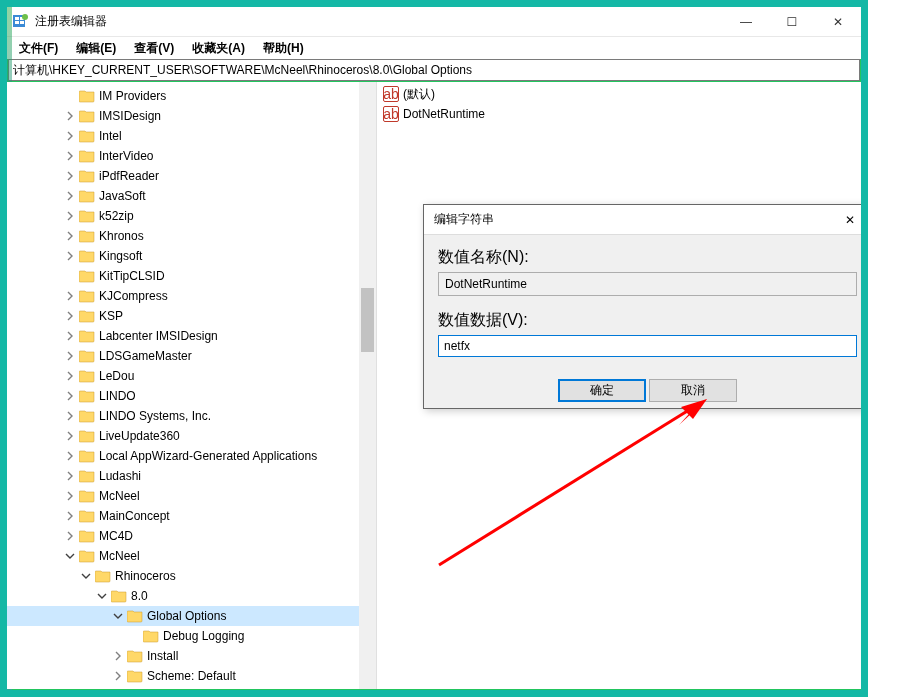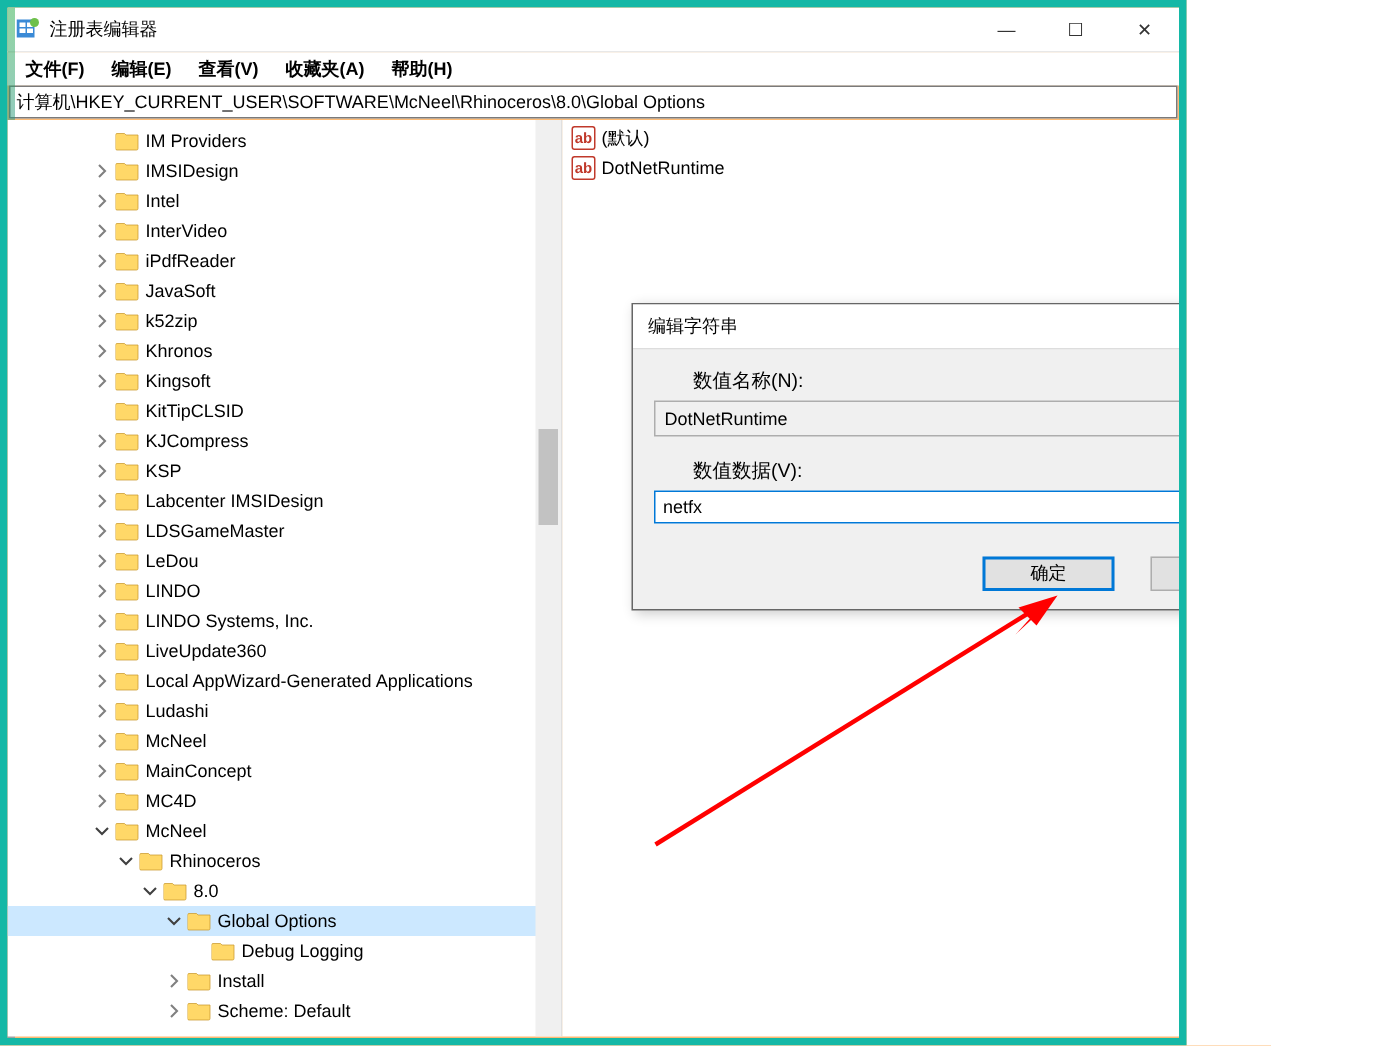--- a/index.html
+++ b/index.html
@@ -1,17 +1,17 @@
 <!DOCTYPE html>
 <html><head>
 <meta charset="utf-8">
 <style>
 * { box-sizing: border-box; margin: 0; padding: 0; font-family: "Microsoft YaHei", "Segoe UI", sans-serif; font-size: 12px; }
 body { background: #fff; }
-.window { width: 791px; height: 697px; border: 5px solid #14b8a6; position: relative; background: #fdba74; overflow: hidden; }
+.window { width: 868px; height: 697px; border: 7px solid #14b8a6; position: relative; background: #22c55e; overflow: hidden; }
 
 .titlebar { height: 30px; background: #fff; display: flex; align-items: center; justify-content: space-between; border-bottom: 1px solid #e8e8e8; }
 .titlebar-left { display: flex; align-items: center; gap: 6px; padding-left: 6px; }
 .app-icon { width: 16px; height: 16px; display: inline-flex; align-items: center; justify-content: center; }
 .title-text { color: #000; font-size: 12px; }
 .winbtns { display: flex; }
 .winbtn { width: 46px; height: 30px; display: flex; align-items: center; justify-content: center; color: #333; }
 
 .menubar { height: 22px; display: flex; align-items: center; gap: 2px; padding: 0 4px; background: #fff; }
 .menuitem { padding: 2px 8px; color: #000; cursor: default; font-weight: bold; }
@@ -31,31 +31,31 @@
 .tree-label { color: #000; }
 
 .vscrollbar { position: absolute; right: 0; top: 0; width: 17px; height: 100%; background: #f0f0f0; }
 .vscroll-thumb { position: absolute; left: 2px; width: 13px; background: #c2c2c2; }
 
 .rightpane { flex: 1; background: #fff; position: relative; }
 .columns { height: 22px; display: flex; align-items: center; border-bottom: 1px solid #e0e0e0; padding-left: 6px; }
 .col { color: #000; padding: 0 8px; }
 .values { padding: 2px 0; }
 .value-row { display: flex; align-items: center; height: 20px; padding-left: 6px; gap: 4px; }
-.ab-icon { width: 16px; height: 16px; display: inline-flex; align-items: center; justify-content: center; font-size: 10px; color: #c0392b; border: 1px solid #c0392b; border-radius: 2px; font-weight: bold; }
+.ab-icon { width: 16px; height: 16px; display: inline-flex; align-items: center; justify-content: center; font-size: 14px; color: #c0392b; border: 1px solid #c0392b; border-radius: 2px; font-weight: normal; }
 
 .dialog { position: absolute; left: 416px; top: 197px; width: 449px; height: 205px; background: #f0f0f0; border: 1px solid #666; box-shadow: 2px 2px 8px rgba(0,0,0,0.2); z-index: 10; }
 .dlg-title { height: 30px; background: #fff; display: flex; align-items: center; justify-content: space-between; padding: 0 6px 0 10px; border-bottom: 1px solid #ddd; }
 .dlg-close { width: 30px; height: 28px; display: flex; align-items: center; justify-content: center; }
 .dlg-body { padding: 12px 14px; }
-.dlg-label { font-size: 13px; color: #000; margin-bottom: 4px; margin-left: 26px; }
+.dlg-label { font-size: 16px; color: #000; margin-bottom: 4px; }
 .dlg-field-ro { border: 1px solid #adadad; background: #f0f0f0; padding: 4px 6px; color: #000; margin-bottom: 14px; }
 .dlg-field { border: 1px solid #0078d7; background: #fff; padding: 3px 5px; display: flex; align-items: center; }
 .dlg-field input { border: none; outline: none; width: 100%; background: transparent; font-size: 12px; }
-.dlg-btns { display: flex; justify-content: flex-end; gap: 24px; padding: 10px 14px 0 14px; }
+.dlg-btns { display: flex; justify-content: center; gap: 3px; padding: 10px 14px 0 14px; }
 .dlg-btn { min-width: 88px; height: 23px; display: inline-flex; align-items: center; justify-content: center; background: #e1e1e1; border: 1px solid #adadad; cursor: default; }
 .dlg-btn.primary { border: 2px solid #0078d7; background: #e1e1e1; }
 
 .annotation { position: absolute; pointer-events: none; z-index: 20; }
 .arrow-svg { position: absolute; left: 0; top: 0; width: 100%; height: 100%; }
 
 
 .left-strip { position: absolute; left: 0; top: 0; width: 5px; height: 100%; background: linear-gradient(#2a4, #37d 30%, #f93 55%, #48c 80%); opacity: 0.5; }
 </style>
 </head>

